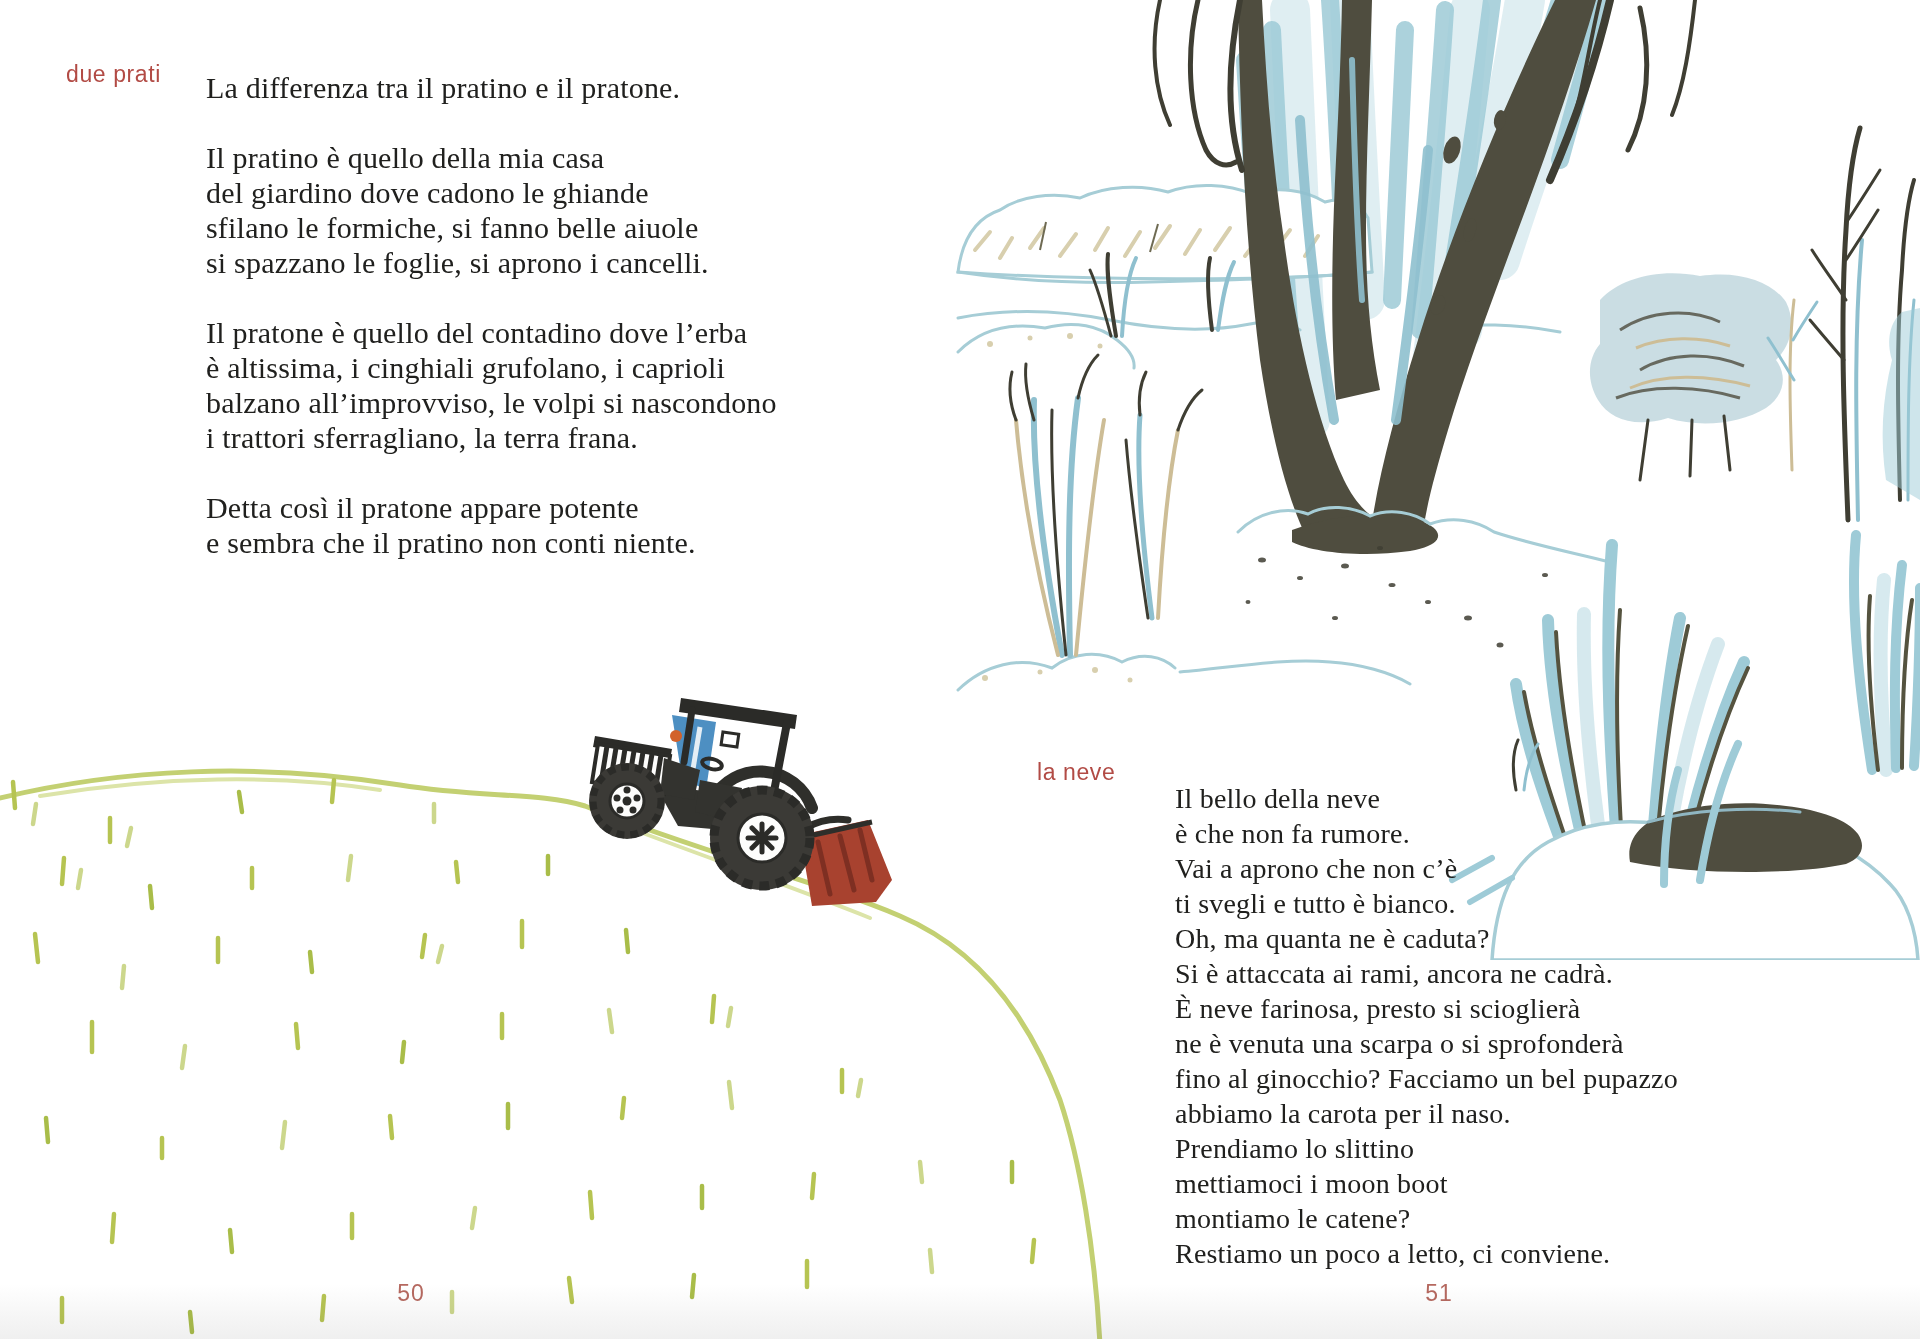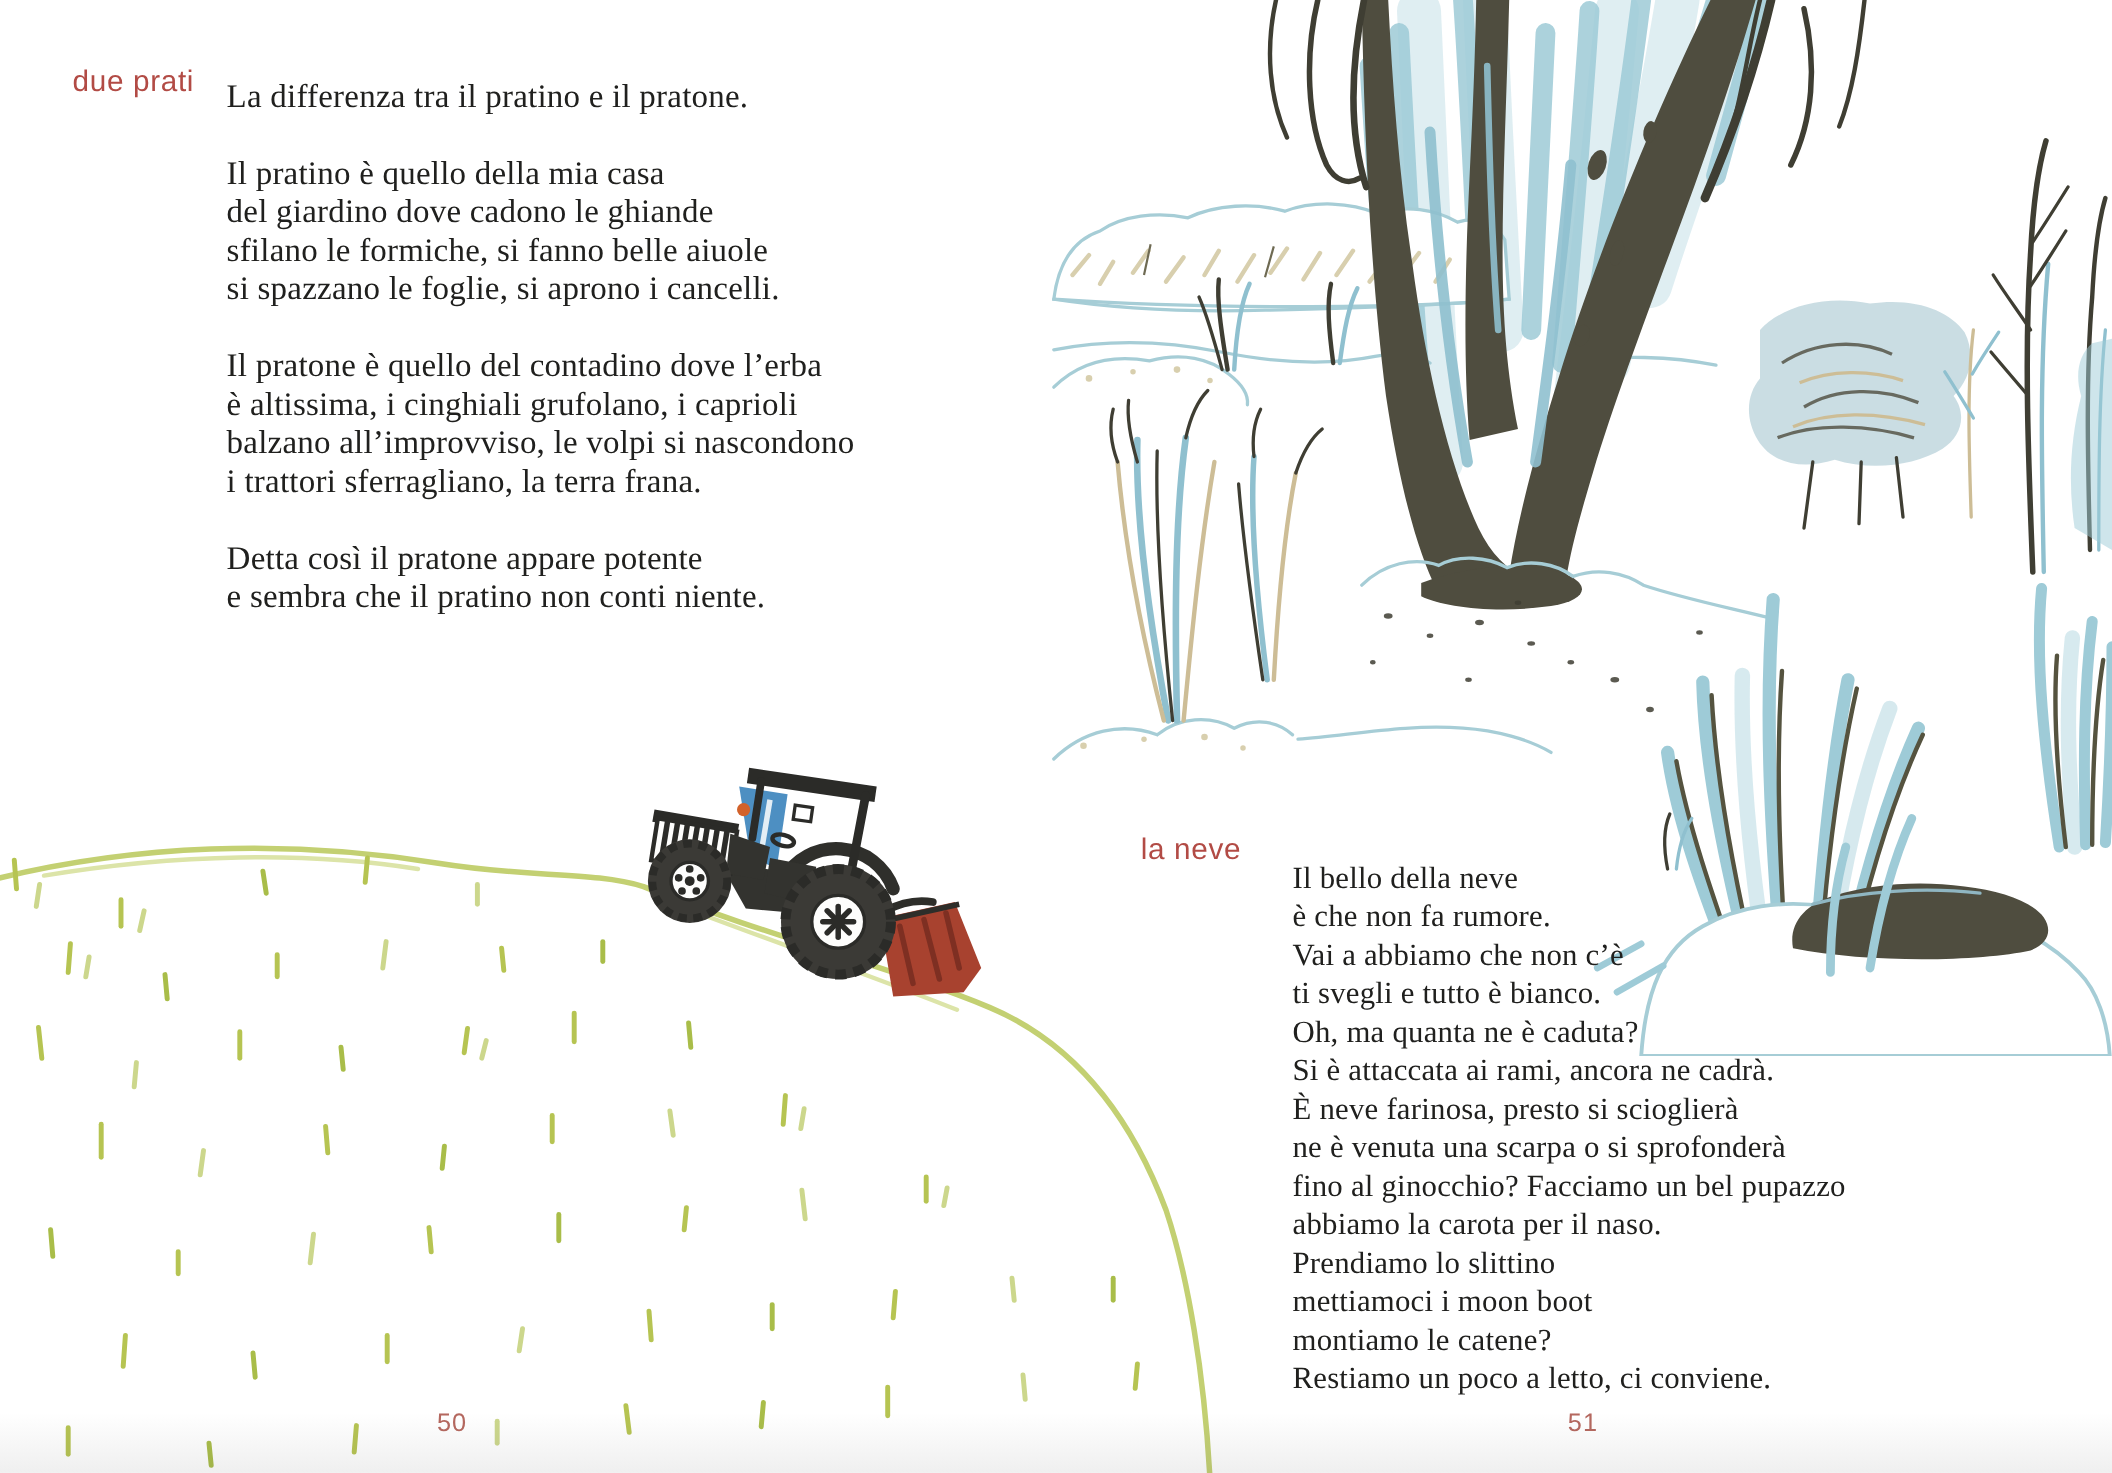--- a/index.html
+++ b/index.html
@@ -1,21 +1,21 @@
 <!DOCTYPE html>
 <html><head>
 <meta charset="utf-8">
 <style>
   html,body{margin:0;padding:0;background:#ffffff;}
   body{width:1920px;height:1339px;position:relative;overflow:hidden;
        font-family:"Liberation Serif", serif;}
   .abs{position:absolute;}
   .section-title{
     font-family:"Liberation Sans", sans-serif;
-    font-size:27px;line-height:35px;color:#b24b45;letter-spacing:0.6px;
+    font-size:23px;line-height:35px;color:#b24b45;letter-spacing:0.6px;
     white-space:nowrap;
   }
   .poem{font-size:30px;line-height:35px;color:#20201e;letter-spacing:0.2px;}
   .poem-right{font-size:28px;}
   .stanza{margin:0 0 35px 0;}
   .stanza:last-child{margin-bottom:0;margin-top:24px;}
   .line{height:35px;white-space:nowrap;}
   .pagenum{
     font-family:"Liberation Sans", sans-serif;
     font-size:23px;color:#b5685f;width:50px;text-align:center;letter-spacing:1px;
@@ -445,21 +445,21 @@
     <div class="line">e sembra che il pratino non conti niente.</div>
   </div>
 </div>
 
 <div class="abs section-title" style="left:1037px;top:755px;">la neve</div>
 
 <div class="abs poem poem-right" style="left:1175px;top:757px;">
   <div class="stanza">
     <div class="line">Il bello della neve</div>
     <div class="line">è che non fa rumore.</div>
-    <div class="line">Vai a abbiamo che non c’è</div>
+    <div class="line">Vai a aprono che non c’è</div>
     <div class="line">ti svegli e tutto è bianco.</div>
     <div class="line">Oh, ma quanta ne è caduta?</div>
     <div class="line">Si è attaccata ai rami, ancora ne cadrà.</div>
     <div class="line">È neve farinosa, presto si scioglierà</div>
     <div class="line">ne è venuta una scarpa o si sprofonderà</div>
     <div class="line">fino al ginocchio? Facciamo un bel pupazzo</div>
     <div class="line">abbiamo la carota per il naso.</div>
     <div class="line">Prendiamo lo slittino</div>
     <div class="line">mettiamoci i moon boot</div>
     <div class="line">montiamo le catene?</div>

